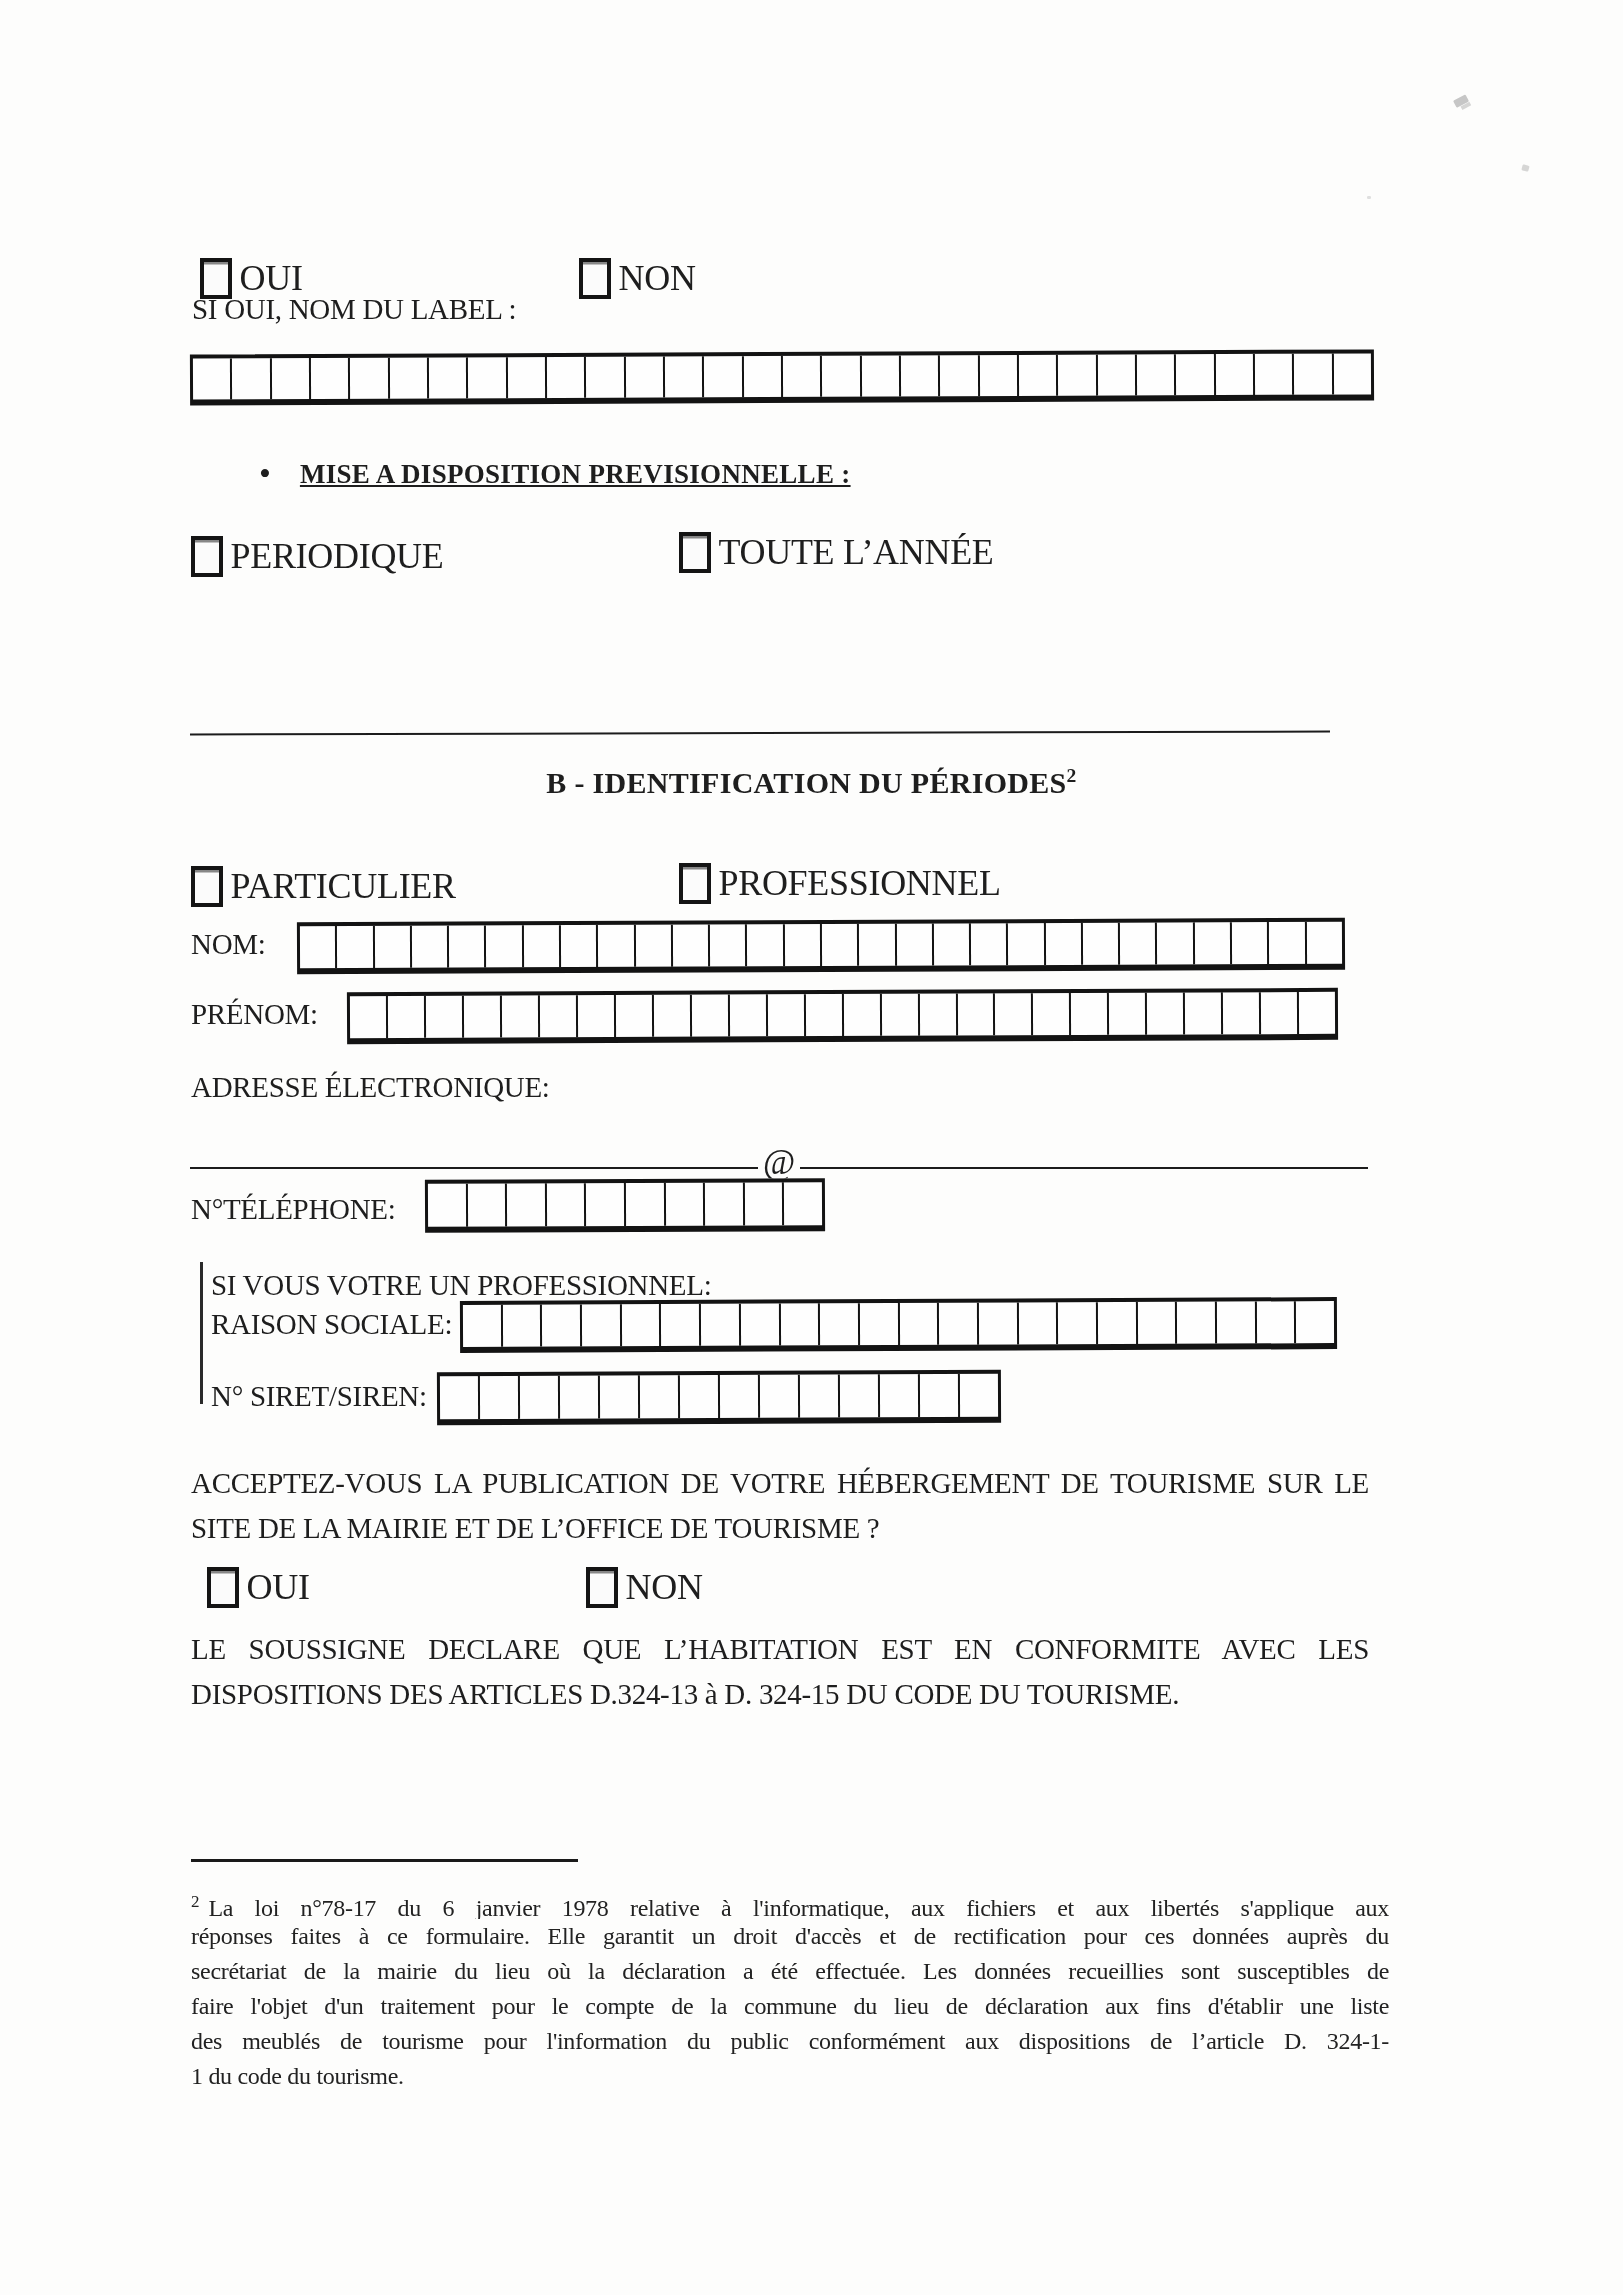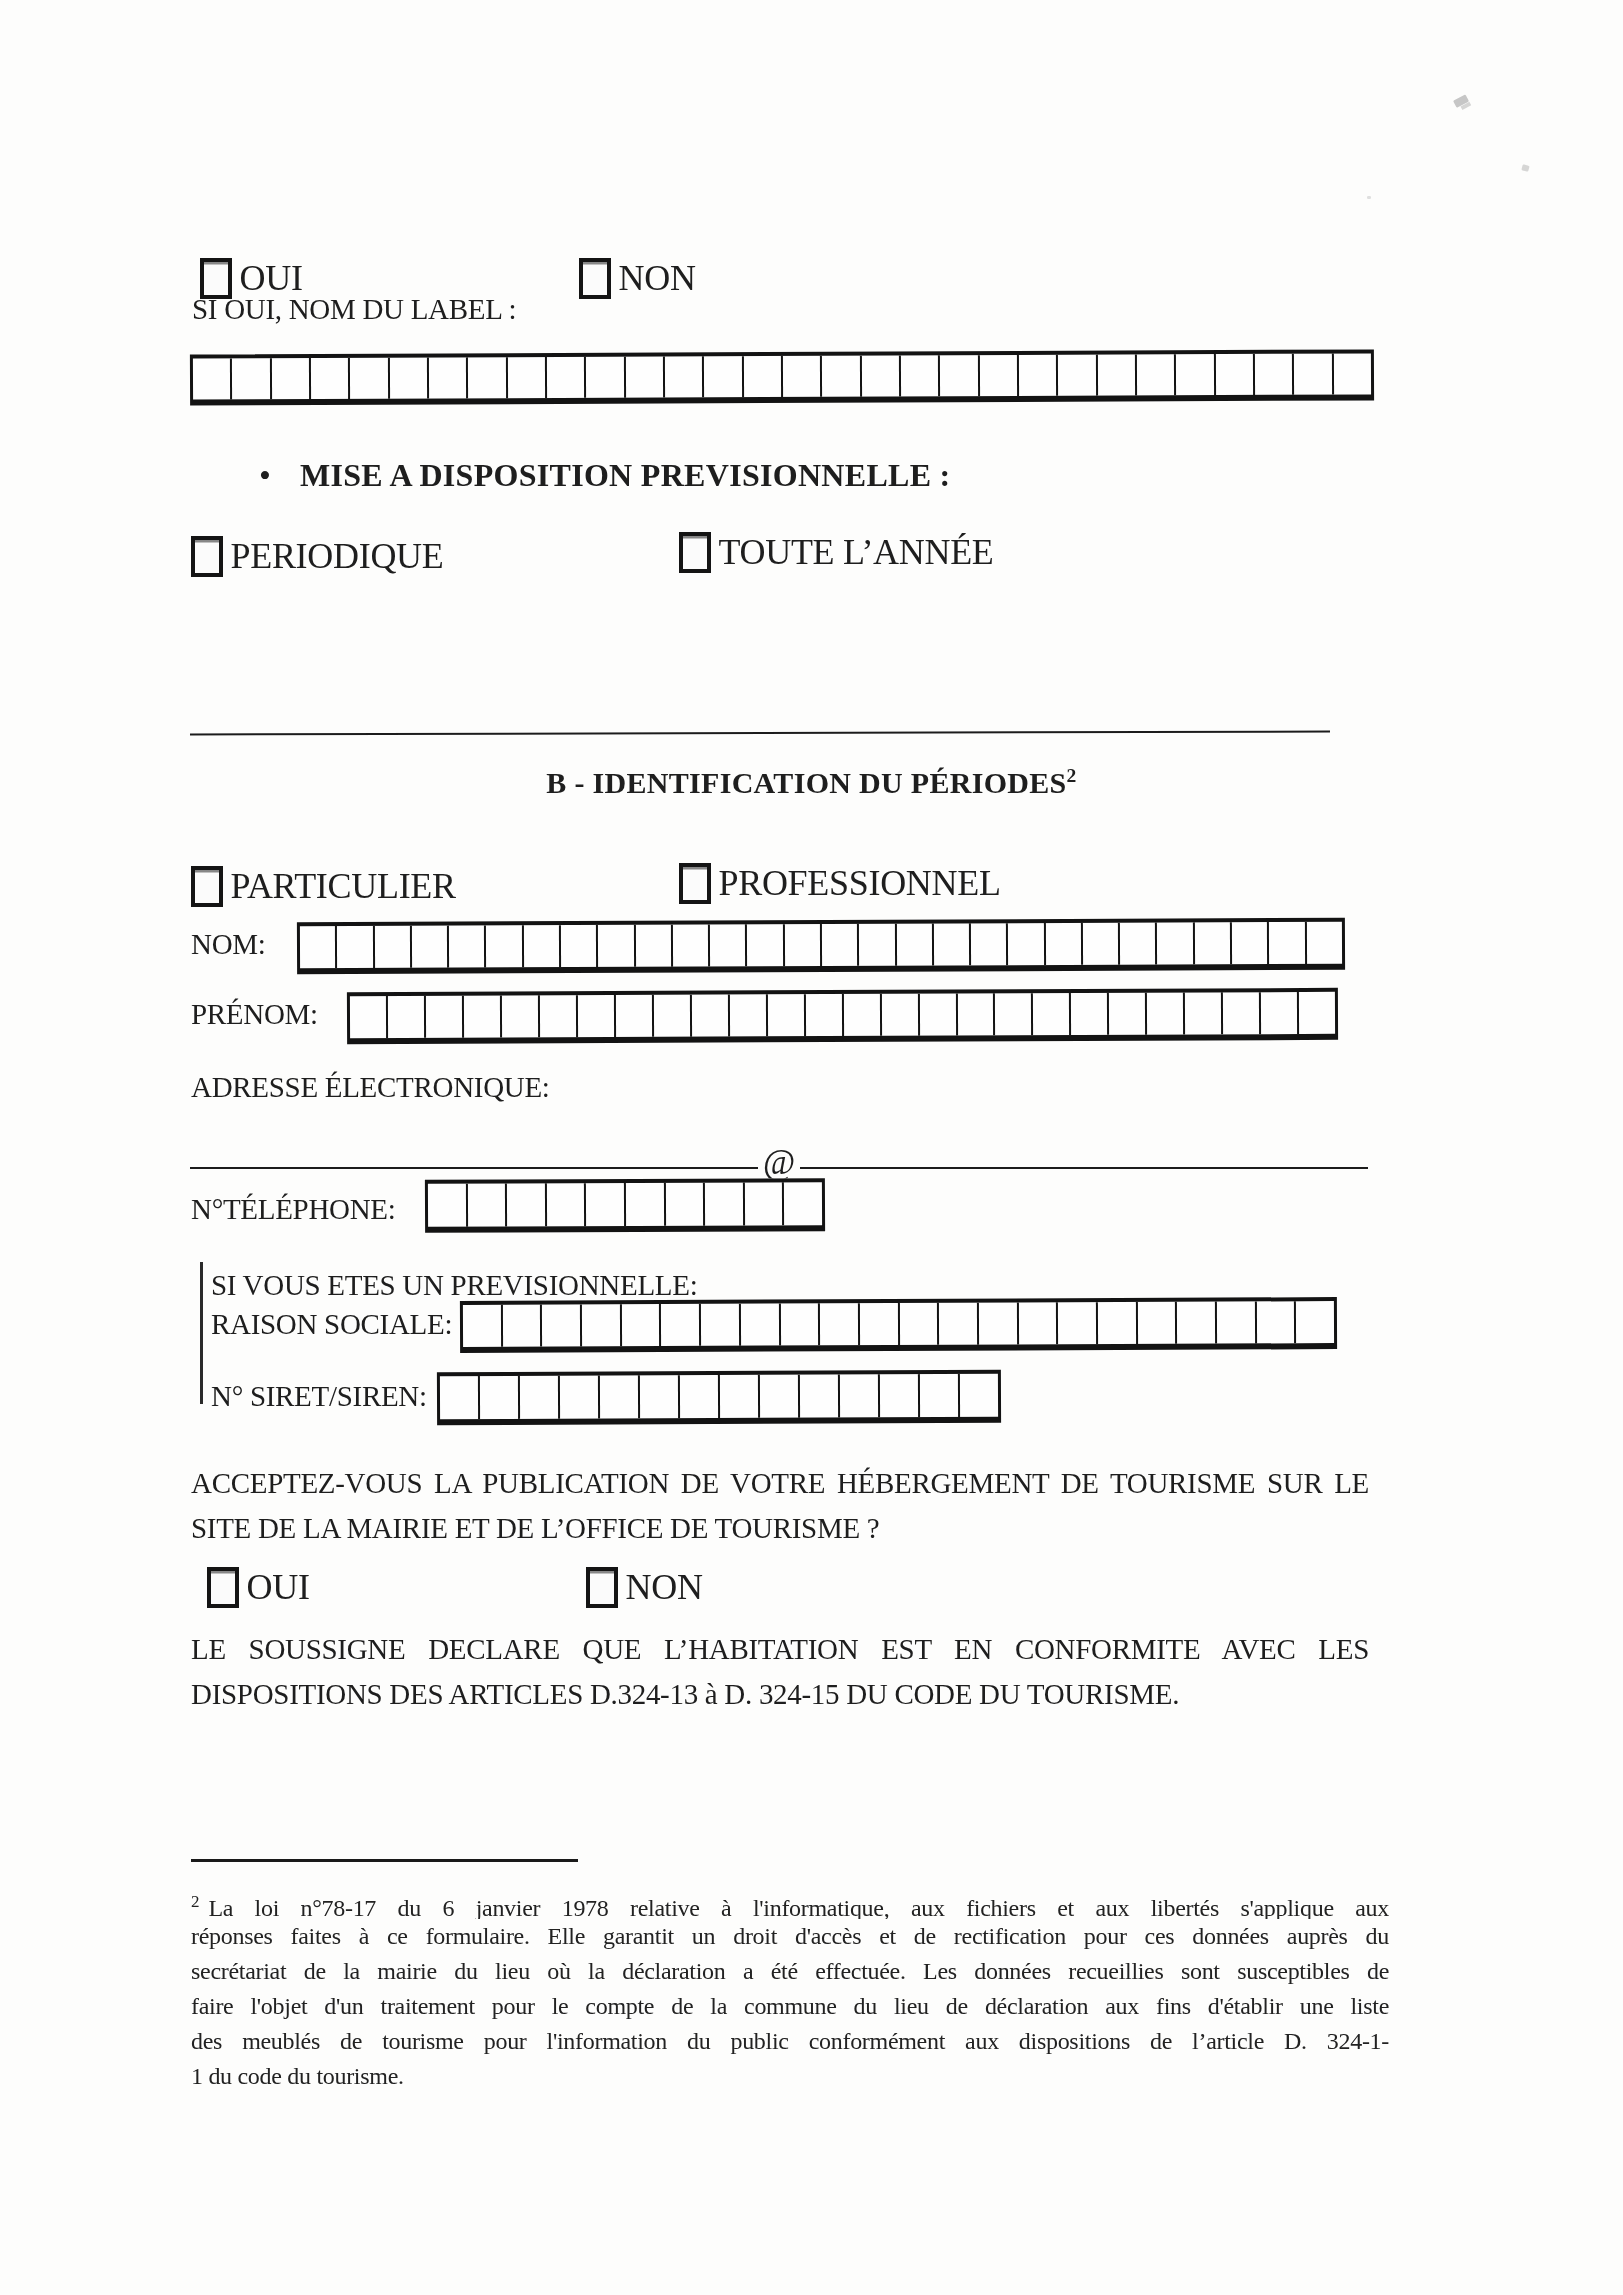--- a/index.html
+++ b/index.html
@@ -35,21 +35,21 @@
   .row-label  { left:190px;  top:352px;  width:1178px; height:41px; }
   .row-nom    { left:297px;  top:920px; width:1042px; height:42px; }
   .row-prenom { left:347px;  top:990px; width:985px; height:42px; }
   .row-phone  { left:425px;  top:1179px; width:394px;  height:43px; }
   .row-raison { left:460px;  top:1299px; width:871px; height:42px; }
   .row-siret  { left:437px;  top:1371px; width:558px;  height:43px; }
 
   
   .mise-head { position:absolute; left:259px; top:457px; display:flex; align-items:center; gap:29px; }
   .mise-head .bullet { font-size:34px; line-height:1; }
-  .mise-head .h { font-size:32px; font-weight:bold; letter-spacing:0.3px; white-space:nowrap; }
+  .mise-head .h { font-size:27px; font-weight:bold; letter-spacing:0.3px; white-space:nowrap;text-decoration:underline; }
   .b-head { position:absolute; left:0; top:765px; width:1623px; text-align:center;
             font-size:30px; font-weight:bold; letter-spacing:0.3px; }
   .b-head sup { font-size:19.6px; }
 
   
   .answer-line { position:absolute; left:190px; top:732px; width:1140px; height:0;
                  border-top:2.6px solid #1c1c1c; transform:rotate(-0.15deg); }
   .email-line { position:absolute; left:190px; top:1128px; width:1178px; height:41px;
                 display:flex; align-items:flex-end; }
   .email-line .seg { flex:1 1 0; border-bottom:2.6px solid #1c1c1c; height:0; }
@@ -240,21 +240,21 @@
       <span class="cell"></span>
       <span class="cell"></span>
       <span class="cell"></span>
       <span class="cell"></span>
       <span class="cell"></span>
       <span class="cell"></span>
     </div>
 
   <div class="changebar"></div>
 
-  <div class="txt" style="left:211px; top:1269px;">SI VOUS ETES UN PREVISIONNELLE:</div>
+  <div class="txt" style="left:211px; top:1269px;">SI VOUS VOTRE UN PROFESSIONNEL:</div>
 
   <div class="txt" style="left:211px; top:1308px;">RAISON SOCIALE:</div>
   <div class="charboxes row-raison">
       <span class="cell"></span>
       <span class="cell"></span>
       <span class="cell"></span>
       <span class="cell"></span>
       <span class="cell"></span>
       <span class="cell"></span>
       <span class="cell"></span>

